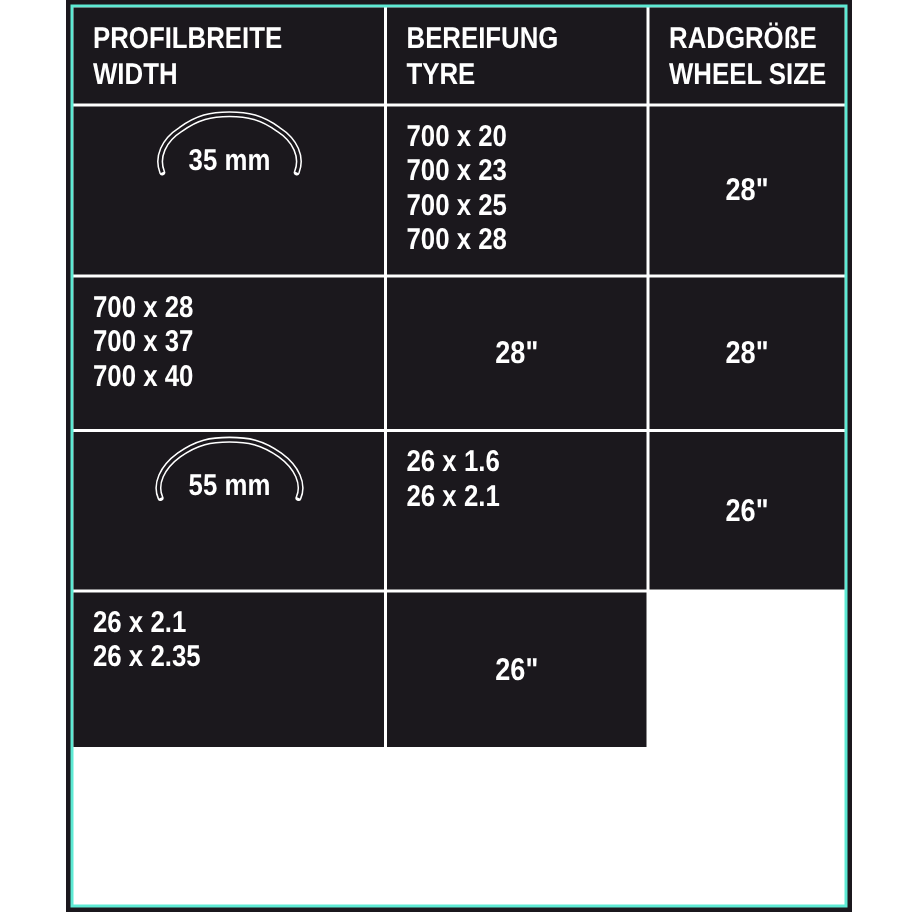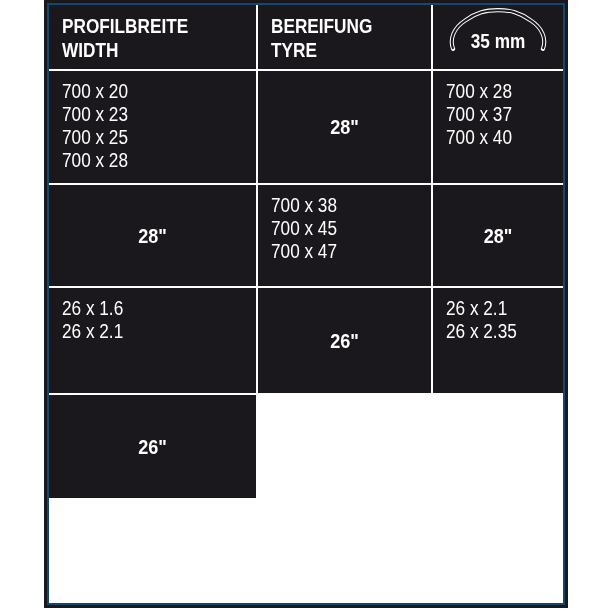--- a/index.html
+++ b/index.html
@@ -11,40 +11,40 @@
   }
   .page{position:relative;width:613px;height:613px;background:#ffffff;}
   .table-frame{
     position:absolute;left:44px;top:0;
     width:524px;height:608px;
     background:#1b181d;          
     padding:3px;box-sizing:border-box;
   }
   .table-inner{
     width:100%;height:100%;
-    background:#0c4a6e;          
+    background:#5eead4;          
     padding:2px;box-sizing:border-box;
   }
   .grid{
     display:grid;width:100%;height:100%;box-sizing:border-box;
     grid-template-columns:207px 173px 130px;
     grid-template-rows:64px 112px 101px 105px 103px 103px;
     gap:2px;background:#ffffff;
   }
   .cell{
     background:#1b181d;color:#ffffff;
     box-sizing:border-box;overflow:hidden;
   }
   .cond{transform:scaleX(0.86);transform-origin:left center;display:block;}
   .cond-c{transform:scaleX(0.86);transform-origin:center center;display:block;}
 
   .hcell{padding:9px 0 0 13px;font-weight:bold;font-size:20px;line-height:24px;letter-spacing:0;}
   .hline{white-space:nowrap;}
 
-  .tyres{padding:9px 0 0 13px;font-weight:normal;font-size:20px;line-height:23px;}
+  .tyres{padding:9px 0 0 13px;font-weight:bold;font-size:20px;line-height:23px;}
   .tline{white-space:nowrap;}
 
   .wheel{display:flex;align-items:center;justify-content:center;}
   .wsize{font-weight:bold;font-size:21px;width:100%;text-align:center;}
 
   .profile{display:flex;align-items:flex-start;justify-content:center;}
   .fender{position:relative;}
   .fender svg{display:block;}
   .wlabel{
     position:absolute;left:0;bottom:-1px;width:100%;
@@ -66,20 +66,24 @@
       <div class="grid">
 
         <div class="cell hcell">
           <span class="cond hline">PROFILBREITE</span>
           <span class="cond hline">WIDTH</span>
         </div>
         <div class="cell hcell">
           <span class="cond hline">BEREIFUNG</span>
           <span class="cond hline">TYRE</span>
         </div>
+        <div class="cell hcell">
+          <span class="cond hline">RADGRÖßE</span>
+          <span class="cond hline">WHEEL SIZE</span>
+        </div>
 
         <div class="cell profile">
           <div class="fender f35">
             <svg viewBox="0 0 208 92">
               <path d="M16,86 C8,66 18,44 40,30 C62,14 80,10 104,10 C128,10 146,14 168,30 C190,44 200,66 192,86" fill="none" stroke="#ffffff" stroke-width="8" stroke-linecap="round"></path>
               <path d="M16,86 C8,66 18,44 40,30 C62,14 80,10 104,10 C128,10 146,14 168,30 C190,44 200,66 192,86" fill="none" stroke="#1b181d" stroke-width="4" stroke-linecap="butt"></path>
             </svg>
             <div class="wlabel">35 mm</div>
           </div>
         </div>
@@ -95,29 +99,33 @@
 
         <div class="cell tyres">
           <span class="cond tline">700 x 28</span>
           <span class="cond tline">700 x 37</span>
           <span class="cond tline">700 x 40</span>
         </div>
         <div class="cell wheel">
           <span class="cond-c wsize">28"</span>
         </div>
 
-        <div class="cell tyres">
-          <span class="cond tline">700 x 38</span>
-          <span class="cond tline">700 x 45</span>
-          <span class="cond tline">700 x 47</span>
-        </div>
         <div class="cell wheel">
           <span class="cond-c wsize">28"</span>
         </div>
 
+        <div class="cell profile">
+          <div class="fender f55">
+            <svg viewBox="0 0 208 92">
+              <path d="M14,86 C6,68 16,46 38,30 C62,13 80,10 104,10 C128,10 146,13 170,30 C192,46 202,68 194,86" fill="none" stroke="#ffffff" stroke-width="8" stroke-linecap="round"></path>
+              <path d="M14,86 C6,68 16,46 38,30 C62,13 80,10 104,10 C128,10 146,13 170,30 C192,46 202,68 194,86" fill="none" stroke="#1b181d" stroke-width="4" stroke-linecap="butt"></path>
+            </svg>
+            <div class="wlabel">55 mm</div>
+          </div>
+        </div>
         <div class="cell tyres">
           <span class="cond tline">26 x 1.6</span>
           <span class="cond tline">26 x 2.1</span>
         </div>
         <div class="cell wheel">
           <span class="cond-c wsize">26"</span>
         </div>
 
         <div class="cell tyres">
           <span class="cond tline">26 x 2.1</span>

